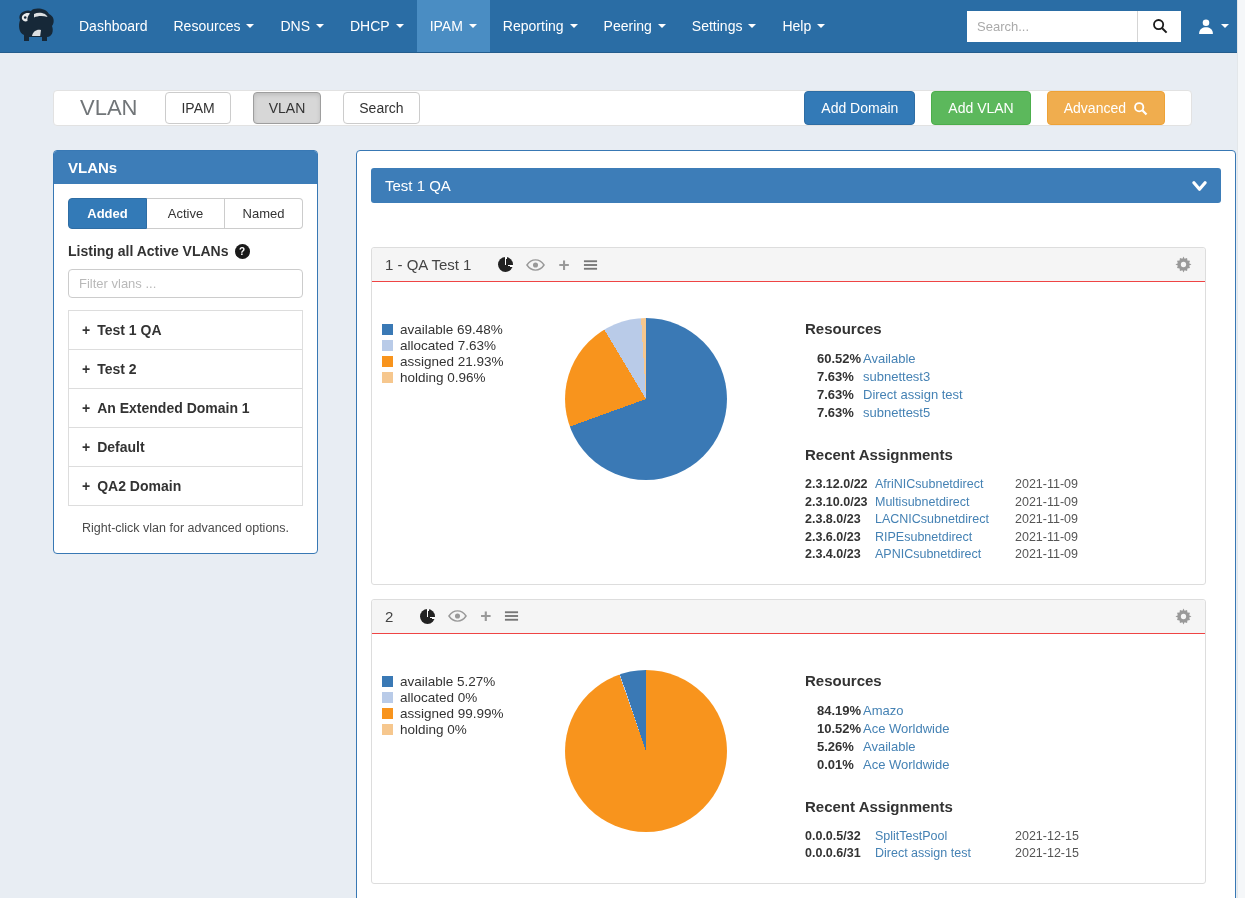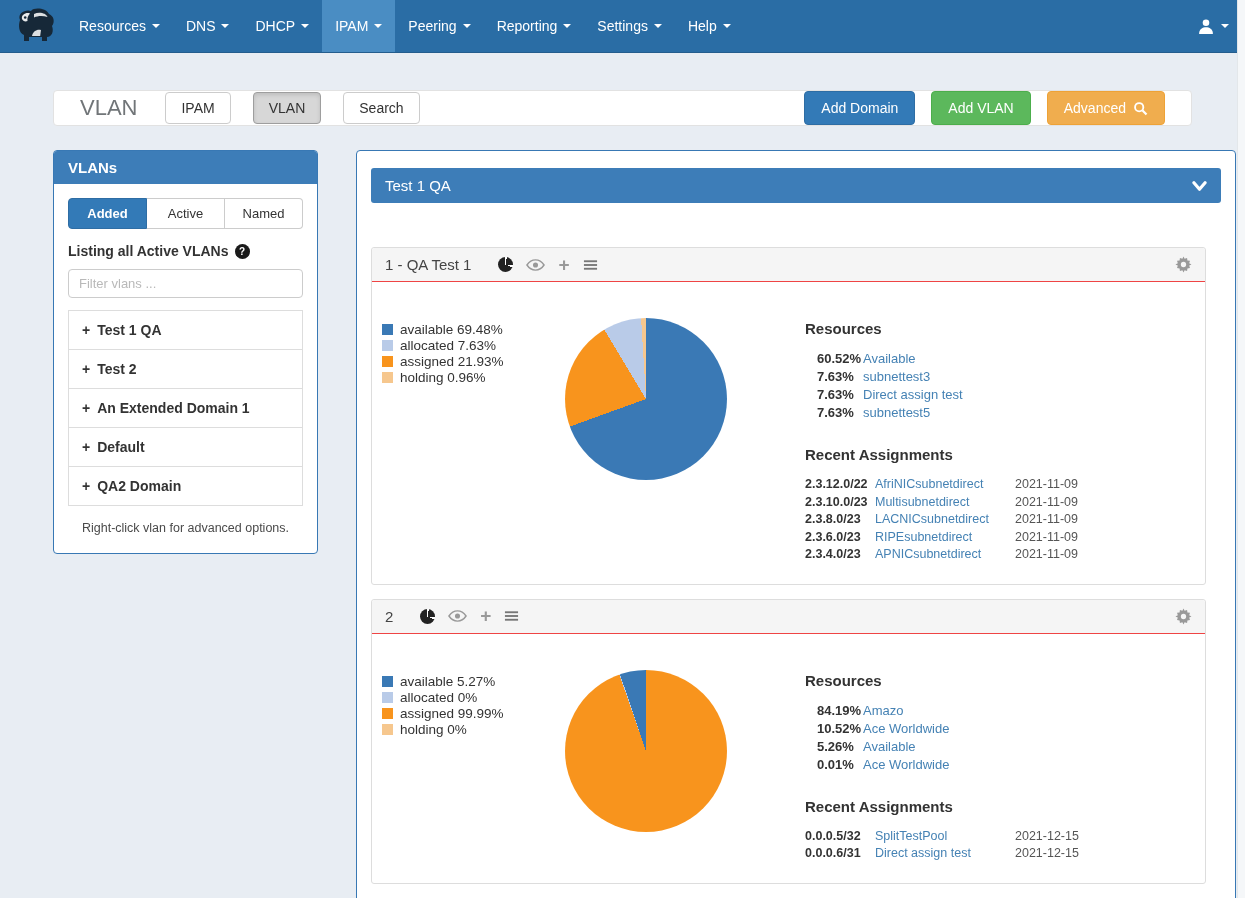--- a/index.html
+++ b/index.html
@@ -146,53 +146,65 @@
     <svg width="46" height="38" viewBox="0 0 46 38">
       <path fill="#162838" d="M8 13 C5 6 14 2 19 4 C22 0 34 1 37 7 C42 9 43 15 40 19 C42 24 40 30 35 30 L35 34 L30 34 L30 30 L17 30 L17 34 L12 34 L12 28 C7 26 6 19 8 13 Z"></path>
       <path fill="#ffffff" d="M10 12 C9 8 14 5 18 6.5 C16 9 15 11 15.5 14 C13 15 11 14 10 12 Z" opacity="0.9"></path>
       <circle cx="13.2" cy="10.5" r="1.3" fill="#162838"></circle>
       <path fill="#ffffff" d="M22 7 C27 4.5 34 6 35.5 10 C31 8.5 26 8.5 22 10.5 Z" opacity="0.85"></path>
       <path fill="#ffffff" d="M20 29 C21 24 25 22 29 23 L28.2 29 Z" opacity="0.85"></path>
     </svg>
   </div>
   <ul class="nav-menu">
       <li>
+        <span>Dashboard</span>
+      </li>
+      <li>
         <span>Resources</span>
         <span class="caret"></span>
       </li>
       <li>
         <span>DNS</span>
         <span class="caret"></span>
       </li>
       <li>
         <span>DHCP</span>
         <span class="caret"></span>
       </li>
       <li class="active">
         <span>IPAM</span>
         <span class="caret"></span>
       </li>
       <li>
+        <span>Reporting</span>
+        <span class="caret"></span>
+      </li>
+      <li>
         <span>Peering</span>
-        <span class="caret"></span>
-      </li>
-      <li>
-        <span>Reporting</span>
         <span class="caret"></span>
       </li>
       <li>
         <span>Settings</span>
         <span class="caret"></span>
       </li>
       <li>
         <span>Help</span>
         <span class="caret"></span>
       </li>
     </ul>
   <div class="nav-right">
+    <div class="search-group">
+      <input type="text" placeholder="Search..." style="">
+      <button>
+        <svg width="16" height="16" viewBox="0 0 16 16">
+          <circle cx="6.6" cy="6.6" r="4.6" fill="none" stroke="currentColor" stroke-width="1.8"></circle>
+          <line x1="10.2" y1="10.2" x2="14.6" y2="14.6" stroke="currentColor" stroke-width="2"></line>
+        </svg>
+      </button>
+    </div>
     <div class="user-menu">
       <svg width="18" height="17" viewBox="0 0 16 16">
         <circle cx="8" cy="4.4" r="3.1" fill="currentColor"></circle>
         <path d="M1.5 15 C1.5 10.3 5 8.8 8 8.8 C11 8.8 14.5 10.3 14.5 15 Z" fill="currentColor"></path>
       </svg>
       <span class="caret"></span>
     </div>
   </div>
 </nav>
 

